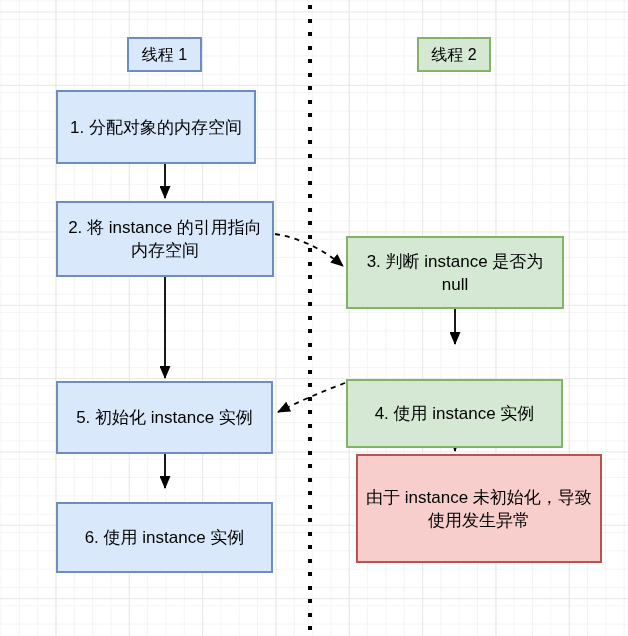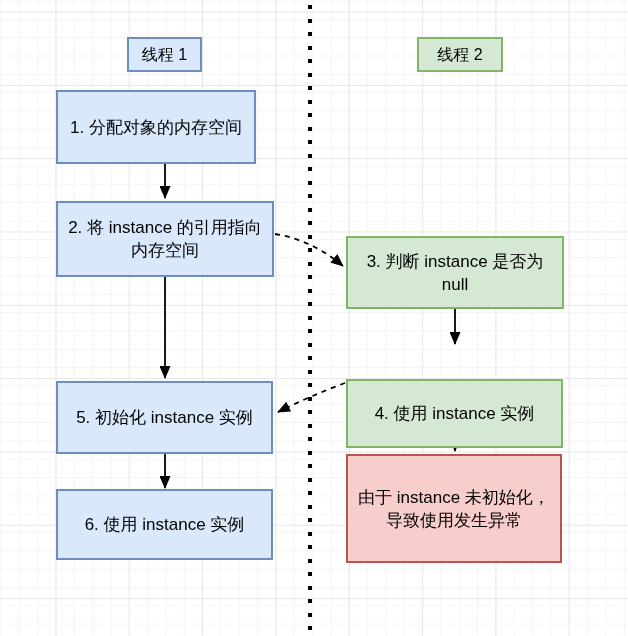--- a/index.html
+++ b/index.html
@@ -90,41 +90,41 @@
     <path class="edge" d="M165,454 L165,488" marker-end="url(#arrowhead)"></path>
     <path class="edge" d="M455,309 L455,344" marker-end="url(#arrowhead)"></path>
     <path class="edge" d="M455,416 L455,451" marker-end="url(#arrowhead)"></path>
     <path class="edge dashed" d="M275,234 Q312,240 343,266" marker-end="url(#arrowhead)"></path>
     <path class="edge dashed" d="M345,383 Q310,396 278,412" marker-end="url(#arrowhead)"></path>
   </svg>
 
   <div class="node blue lane-label" style="left:127px; top:37px; width:75px; height:35px;">
     <span>线程 1</span>
   </div>
-  <div class="node green lane-label" style="left:417px; top:37px; width:86px; height:35px;">
+  <div class="node green lane-label" style="left:417px; top:37px; width:74px; height:35px;">
     <span>线程 2</span>
   </div>
 
   <div class="node blue" style="left:56px; top:90px; width:200px; height:74px;">
     <span>1. 分配对象的内存空间</span>
   </div>
   <div class="node blue" style="left:56px; top:201px; width:218px; height:76px;">
     <span>2. 将 instance 的引用指向内存空间</span>
   </div>
   <div class="node blue" style="left:56px; top:381px; width:217px; height:73px;">
     <span>5. 初始化 instance 实例</span>
   </div>
-  <div class="node blue" style="left:56px; top:489px; width:217px; height:71px;justify-content:center;">
+  <div class="node blue" style="left:56px; top:502px; width:217px; height:71px;justify-content:center;">
     <span>6. 使用 instance 实例</span>
   </div>
 
   <div class="node green" style="left:346px; top:236px; width:218px; height:73px;justify-content:flex-end;">
     <span>3. 判断 instance 是否为 null</span>
   </div>
   <div class="node green" style="left:346px; top:347px; width:217px; height:69px;margin-top:32px;">
     <span>4. 使用 instance 实例</span>
   </div>
 
-  <div class="node red" style="left:346px; top:454px; width:216px; height:109px;">
+  <div class="node red" style="left:356px; top:454px; width:246px; height:109px;">
     <span>由于 instance 未初始化，导致使用发生异常</span>
   </div>
 
 </div>
 
 </body></html>

